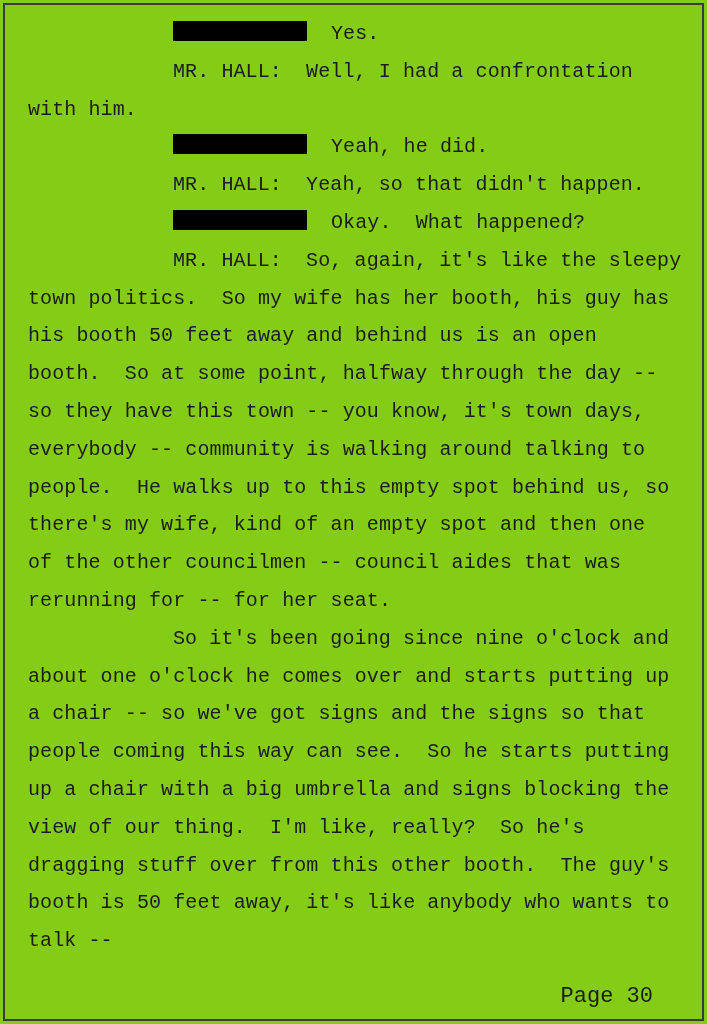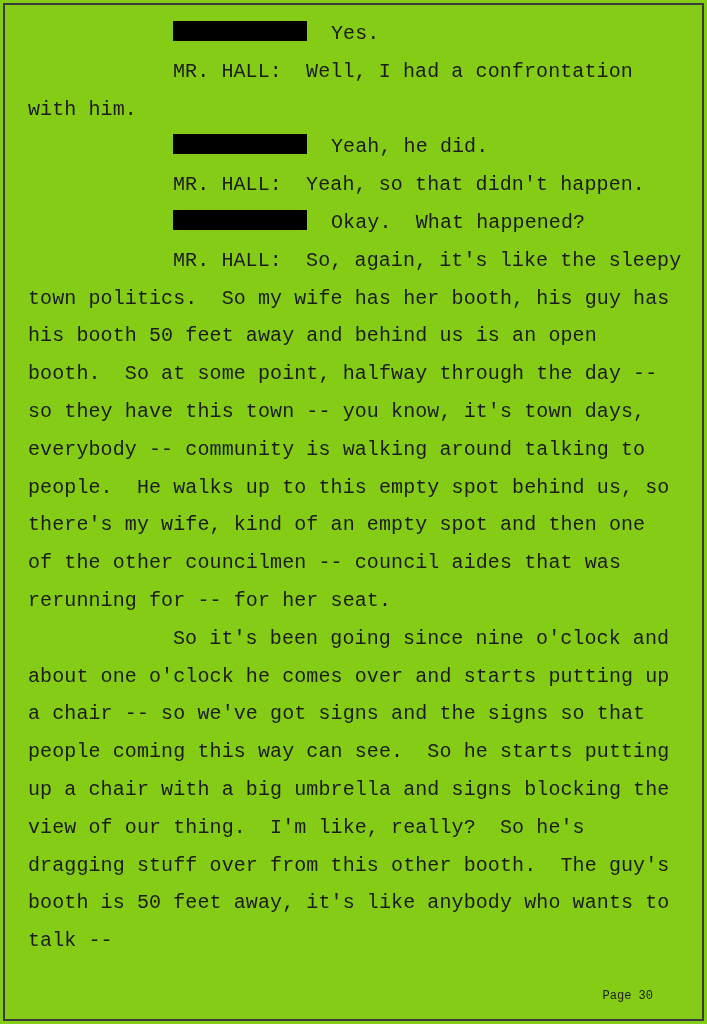--- a/index.html
+++ b/index.html
@@ -43,21 +43,21 @@
     width: 134px;
     height: 20px;
     vertical-align: -2px;
     margin-right: 24px;
     background: #000000;
   }
   .page-number {
     position: absolute;
     top: 978px;
     right: 54px;
-    font-size: 12px;
+    font-size: 22px;
     line-height: 37.8px;
     color: #1c1c1c;
     white-space: pre;
   }
 </style>
 </head>
 <body>
 
 <div class="sheet">
   <div class="frame"></div>

